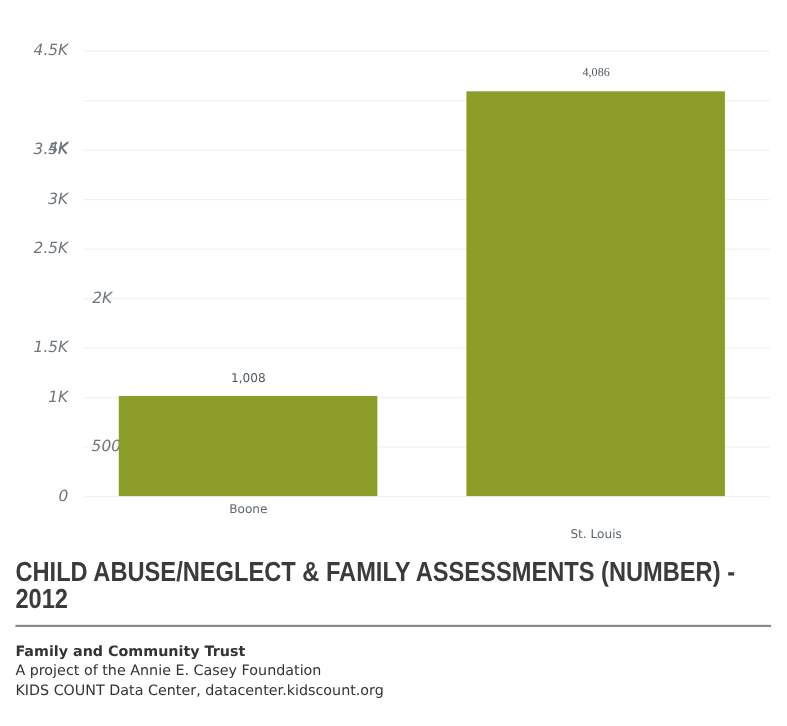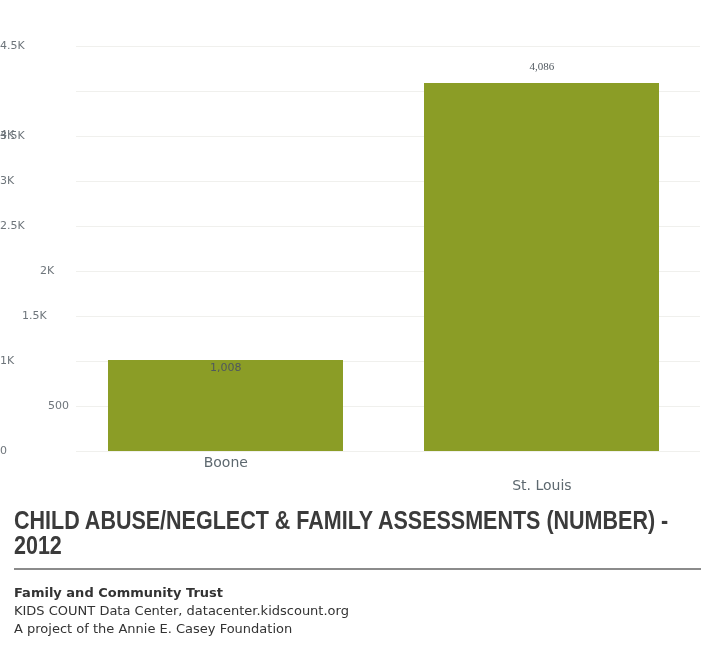--- a/index.html
+++ b/index.html
@@ -7,31 +7,31 @@
     width: 715px; height: 660px;
     background: #ffffff;
     overflow: hidden;
     position: relative;
     font-family: "DejaVu Sans", sans-serif;
   }
   #chart { position: absolute; left: 0; top: 0; width: 715px; height: 480px; }
   .gridline { position: absolute; height: 1px; background: #f0f0ed; }
   .ytick {
     position: absolute; left: 0; width: 62px;
-    text-align: left; font-size: 11px; line-height: 16px;
-    color: #6e757b; white-space: nowrap;
+    text-align: right; font-size: 14px; line-height: 16px;
+    color: #6e757b; white-space: nowrap; font-style: italic;
   }
   .bar { position: absolute; }
   .val-label {
     position: absolute; width: 120px; text-align: center;
     font-size: 11px; line-height: 15px; color: #4f575e; white-space: nowrap;
   }
   .cat-label {
     position: absolute; width: 160px; text-align: center;
-    font-size: 14px; line-height: 15px; color: #5d686f; white-space: nowrap;
+    font-size: 11px; line-height: 15px; color: #5d686f; white-space: nowrap;
   }
   .title {
     position: absolute; left: 14px; top: 508px; width: 800px; margin: 0;
     font-family: "Liberation Sans", sans-serif;
     font-size: 25px; line-height: 25px; font-weight: 700;
     color: #3b3b3b;
     transform: scaleX(0.86); transform-origin: left top;
   }
   .divider {
     position: absolute; left: 14px; top: 568px;
@@ -47,42 +47,42 @@
 <body>
 
 <div id="chart">
     <div class="gridline" style="left: 76px; top: 450.5px; width: 624px; background: rgb(240, 240, 237);"></div>
     <div class="ytick" style="top: 443px; color: rgb(110, 117, 123);">0</div>
     <div class="gridline" style="left: 76px; top: 405.5px; width: 624px; background: rgb(240, 240, 237);"></div>
     <div class="ytick" style="top: 398px; color: rgb(110, 117, 123); margin-left: 48px;">500</div>
     <div class="gridline" style="left: 76px; top: 360.5px; width: 624px; background: rgb(240, 240, 237);"></div>
     <div class="ytick" style="top: 353px; color: rgb(110, 117, 123);">1K</div>
     <div class="gridline" style="left: 76px; top: 315.5px; width: 624px; background: rgb(240, 240, 237);"></div>
-    <div class="ytick" style="top: 308px; color: rgb(110, 117, 123); margin-left: 22px;">1.5K</div>
+    <div class="ytick" style="top: 308px; color: rgb(110, 117, 123);">1.5K</div>
     <div class="gridline" style="left: 76px; top: 270.5px; width: 624px; background: rgb(240, 240, 237);"></div>
     <div class="ytick" style="top: 263px; color: rgb(110, 117, 123); margin-left: 40px;">2K</div>
     <div class="gridline" style="left: 76px; top: 225.5px; width: 624px; background: rgb(240, 240, 237);"></div>
     <div class="ytick" style="top: 218px; color: rgb(110, 117, 123);">2.5K</div>
     <div class="gridline" style="left: 76px; top: 180.5px; width: 624px; background: rgb(240, 240, 237);"></div>
     <div class="ytick" style="top: 173px; color: rgb(110, 117, 123);">3K</div>
     <div class="gridline" style="left: 76px; top: 135.5px; width: 624px; background: rgb(240, 240, 237);"></div>
     <div class="ytick" style="top: 128px; color: rgb(110, 117, 123);">3.5K</div>
     <div class="gridline" style="left: 76px; top: 90.5px; width: 624px; background: rgb(240, 240, 237);"></div>
     <div class="ytick" style="top: 83px; color: rgb(110, 117, 123); margin-top: 44px;">4K</div>
     <div class="gridline" style="left: 76px; top: 45.5px; width: 624px; background: rgb(240, 240, 237);"></div>
     <div class="ytick" style="top: 38px; color: rgb(110, 117, 123);">4.5K</div>
     <div class="bar" style="left: 108.312px; top: 360.28px; width: 235px; height: 90.72px; background: rgb(139, 157, 38);"></div>
-    <div class="val-label" style="left: 165.812px; top: 336.28px; color: rgb(79, 87, 94); margin-top: 24px;">1,008</div>
+    <div class="val-label" style="left: 165.812px; top: 336.28px; color: rgb(79, 87, 94);">1,008</div>
     <div class="cat-label" style="left: 145.812px; top: 455px; color: rgb(93, 104, 111);">Boone</div>
     <div class="bar" style="left: 424.438px; top: 83.26px; width: 235px; height: 367.74px; background: rgb(139, 157, 38);"></div>
     <div class="val-label" style="left: 481.938px; top: 59.26px; color: rgb(79, 87, 94); font-family: Liberation Serif, serif;">4,086</div>
     <div class="cat-label" style="left: 461.938px; top: 478px; color: rgb(93, 104, 111);">St. Louis</div>
   </div>
 
 <h1 class="title">CHILD ABUSE/NEGLECT &amp; FAMILY ASSESSMENTS (NUMBER) - 2012</h1>
 
 <div class="divider"></div>
 
 <div class="footer">
   <div class="bold">Family and Community Trust</div>
+  <div>A project of the Annie E. Casey Foundation</div>
   <div>KIDS COUNT Data Center, datacenter.kidscount.org</div>
-  <div>A project of the Annie E. Casey Foundation</div>
 </div>
 
 </body></html>

